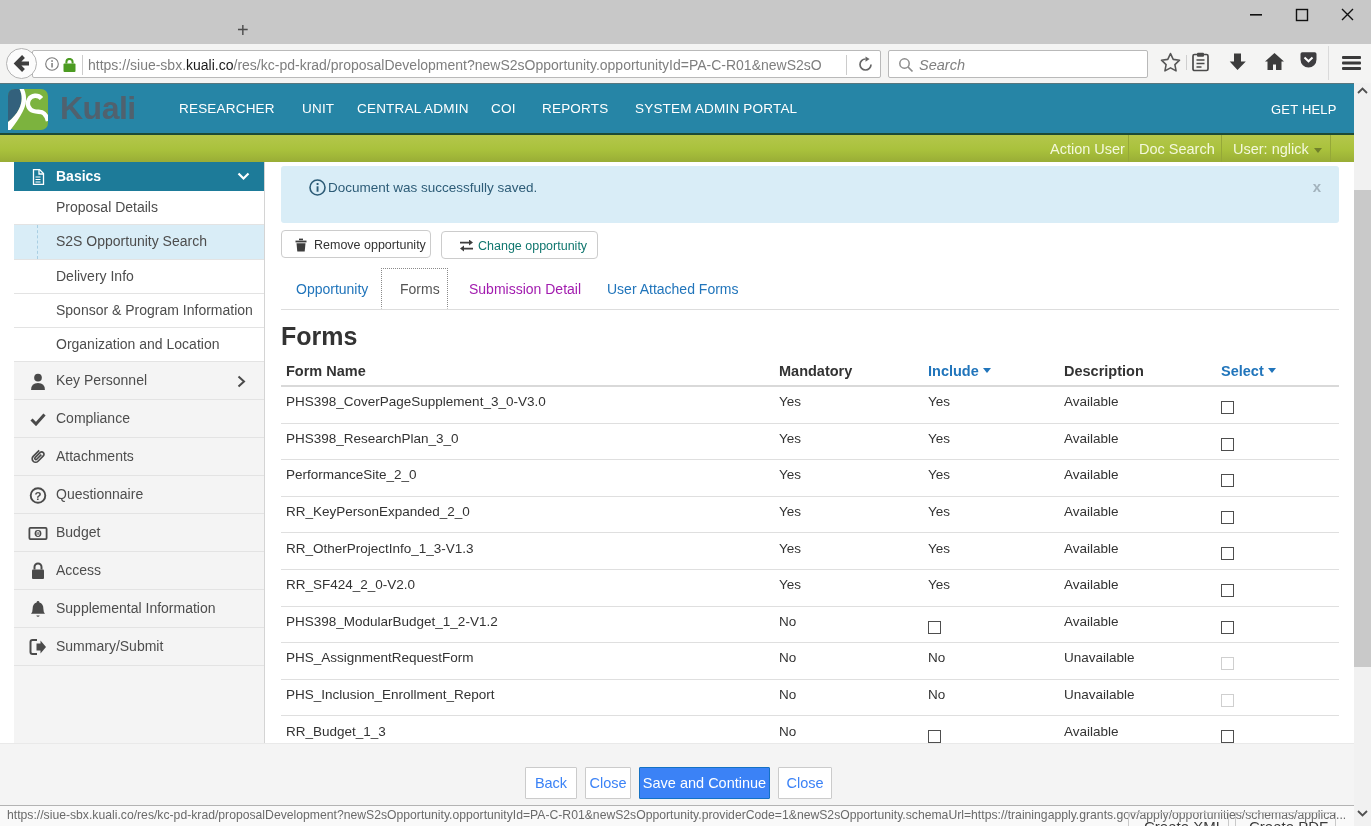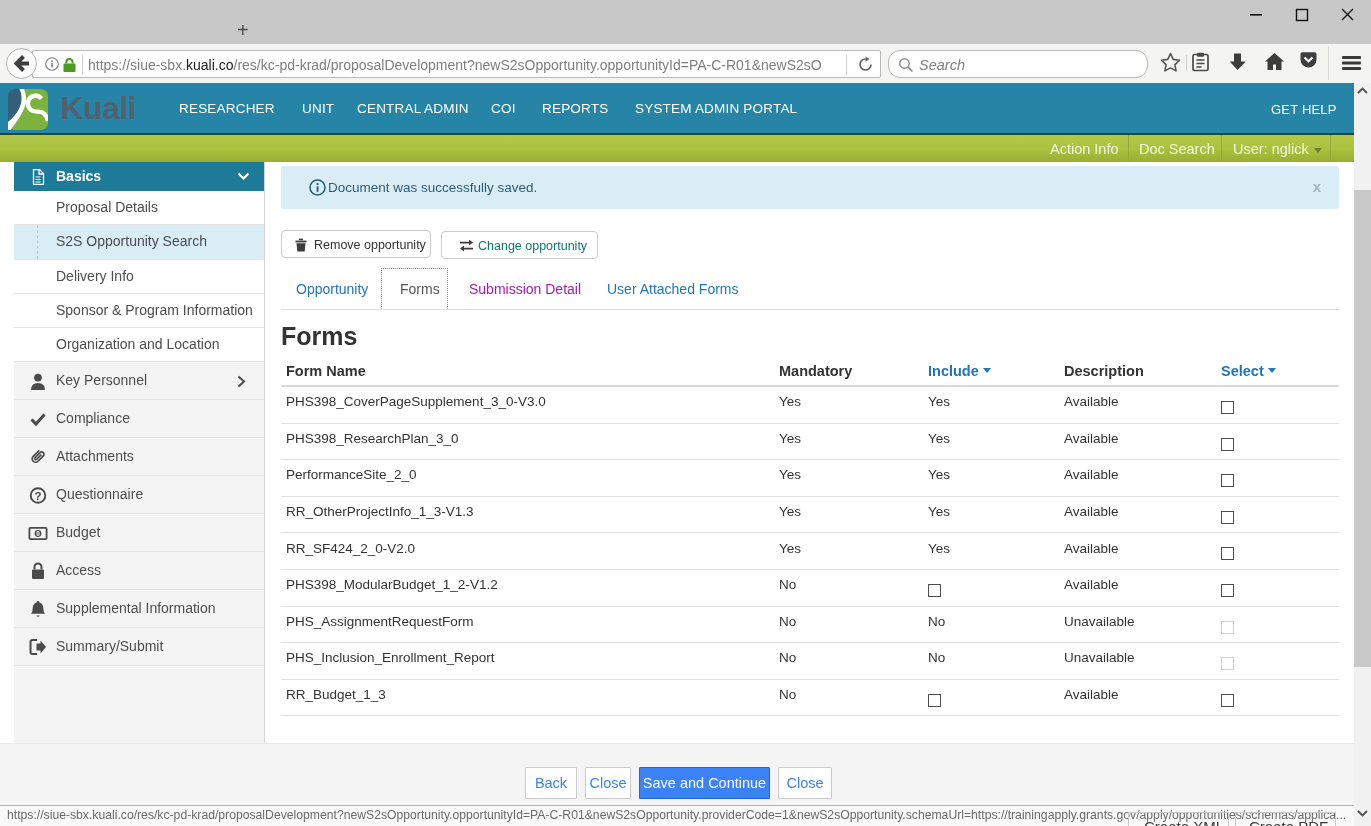--- a/index.html
+++ b/index.html
@@ -10,21 +10,21 @@
 #tab { position:absolute; left:19px; top:15px; width:206px; height:29px; background:#f5f5f4; border-radius:6px 6px 0 0; }
 #tab:before { content:""; position:absolute; left:-10px; bottom:0; width:10px; height:12px; background:radial-gradient(circle at 0 0, transparent 10px, #f5f5f4 10px); }
 #tab:after { content:""; position:absolute; right:-10px; bottom:0; width:10px; height:12px; background:radial-gradient(circle at 10px 0, transparent 10px, #f5f5f4 10px); }
 #tabtitle { position:absolute; left:28px; top:8px; width:152px; font-size:12px; color:#1a1a1a; white-space:nowrap; overflow:hidden; -webkit-mask-image:linear-gradient(to right,#000 80%,transparent 97%); }
 #tabclose { position:absolute; right:10px; top:6px; font-size:14px; color:#3f3f3f; }
 #newtab { position:absolute; left:237px; top:19px; font-size:20px; color:#4d4d4d; }
 .winbtn { position:absolute; top:0; color:#1a1a1a; }
 #toolbar { position:absolute; left:0; top:44px; width:1371px; height:39px; background:#f4f4f3; }
 #backbtn { position:absolute; left:6px; top:48px; width:31px; height:31px; border-radius:50%; background:#fcfcfc; border:1px solid #b3b3b3; z-index:3; }
 #urlbar { position:absolute; left:32px; top:50px; width:849px; height:28px; background:#fff; border:1px solid #b9b9b9; border-radius:2px; }
-#searchbar { position:absolute; left:888px; top:50px; width:260px; height:28px; background:#fff; border:1px solid #b9b9b9; border-radius:12px; }
+#searchbar { position:absolute; left:888px; top:50px; width:260px; height:28px; background:#fff; border:1px solid #b9b9b9; border-radius:2px; }
 .tbicon { position:absolute; top:52px; }
 
 #appheader { position:absolute; left:0; top:83px; width:1354px; height:50px; background:#2685a6; border-top:1px solid #57777f; }
 .navitem { position:absolute; top:17px; font-size:13.5px; color:#fff; letter-spacing:0.2px; }
 #greenbar { position:absolute; left:0; top:133px; width:1354px; height:29px; background:linear-gradient(#b4c74b, #a9c13c 55%, #99ad36); border-top:2px solid #1d4a36; }
 .gbitem { position:absolute; top:6px; font-size:14.5px; color:#f4f8dd; }
 .gbsep { position:absolute; top:0; width:1px; height:28px; background:#95a838; }
 
 #sidebar { position:absolute; left:14px; top:162px; width:251px; height:581px; background:#fff; border-right:1px solid #d4d4d4; }
 .sitem { position:relative; width:100%; border-bottom:1px solid #e3e3e3; font-size:14px; color:#4d4d4d; white-space:nowrap; }
@@ -128,21 +128,21 @@
  <div style="position:absolute;left:60px;top:6px;font-size:32px;font-weight:bold;color:#50616e;letter-spacing:-0.5px">Kuali</div>
  <div class="navitem" style="left:179px">RESEARCHER</div>
  <div class="navitem" style="left:302px">UNIT</div>
  <div class="navitem" style="left:357px">CENTRAL ADMIN</div>
  <div class="navitem" style="left:491px">COI</div>
  <div class="navitem" style="left:542px">REPORTS</div>
  <div class="navitem" style="left:635px">SYSTEM ADMIN PORTAL</div>
  <div class="navitem" style="left:1271px;font-size:13px;top:18px">GET HELP</div>
 </div>
 <div id="greenbar">
- <div class="gbitem" style="left:1050px">Action Info</div>
+ <div class="gbitem" style="left:1050px">Action User</div>
  <div class="gbsep" style="left:1128px"></div>
  <div class="gbitem" style="left:1139px">Doc Search</div>
  <div class="gbsep" style="left:1221px"></div>
  <div class="gbitem" style="left:1233px">User: nglick</div>
  <div style="position:absolute;left:1314px;top:13px;width:0;height:0;border:4px solid transparent;border-top:5px solid #70802a"></div>
  <div class="gbsep" style="left:1330px"></div>
 </div>
 
 <div id="sidebar">
  <div class="sitem" style="height:29px;line-height:29px;background:#1d7b99;color:#fff;font-weight:bold;padding-left:42px;border-bottom:none">
@@ -196,21 +196,21 @@
       </svg>Supplemental Information</div>
  <div class="sitem topitem"><svg class="sicon" style="top:11px" width="22" height="16" viewBox="0 0 17 16">
         <path d="M7.5 1 H3 a2 2 0 0 0-2 2 v10 a2 2 0 0 0 2 2 h4.5" fill="none" stroke="#4a4a4a" stroke-width="2"></path>
         <path d="M7 4.5 h4 V1.5 L16.5 8 L11 14.5 V11.5 h-4 Z" fill="#4a4a4a"></path>
       </svg>Summary/Submit</div>
  <div style="height:80px;background:#f4f4f4"></div>
 </div>
 
 <div id="main">
 
- <div style="position:absolute;left:16px;top:4px;width:1058px;height:43px;background:#d9edf7;border-radius:3px">
+ <div style="position:absolute;left:16px;top:4px;width:1058px;height:57px;background:#d9edf7;border-radius:3px">
    <svg style="position:absolute;left:28px;top:13px" width="17" height="17" viewBox="0 0 17 17">
         <circle cx="8.5" cy="8.5" r="7.5" fill="none" stroke="#2d5c77" stroke-width="1.6"></circle>
         <rect x="7.6" y="7.3" width="1.9" height="5.4" fill="#2d5c77"></rect>
         <rect x="7.6" y="4" width="1.9" height="2" fill="#2d5c77"></rect>
       </svg>
    <div style="position:absolute;left:47px;top:14px;font-size:13.5px;color:#2d5c77">Document was successfully saved.</div>
    <div style="position:absolute;right:18px;top:12px;font-size:15px;font-weight:bold;color:#a3b3bd">x</div>
  </div>
 
  <div style="position:absolute;left:16px;top:68px;width:150px;height:28px;background:#fff;border:1px solid #ccc;border-radius:4px">
@@ -275,20 +275,29 @@
   <tr>
           <td>PerformanceSite_2_0</td>
           <td>Yes</td>
           <td>Yes</td>
           <td>Available</td>
           <td style="height:36px">
             <span class="cb"></span>
           </td>
         </tr>
   <tr>
+          <td>RR_KeyPersonExpanded_2_0</td>
+          <td>Yes</td>
+          <td>Yes</td>
+          <td>Available</td>
+          <td style="height:36px">
+            <span class="cb"></span>
+          </td>
+        </tr>
+  <tr>
           <td>RR_OtherProjectInfo_1_3-V1.3</td>
           <td>Yes</td>
           <td>Yes</td>
           <td>Available</td>
           <td style="height:36px">
             <span class="cb"></span>
           </td>
         </tr>
   <tr>
           <td>RR_SF424_2_0-V2.0</td>

